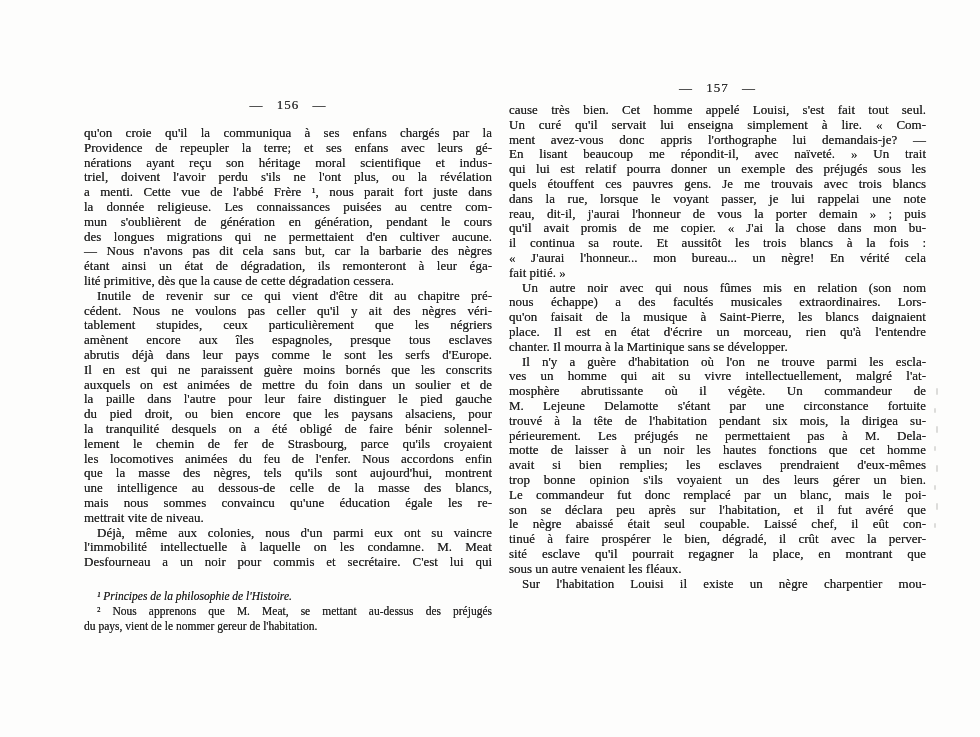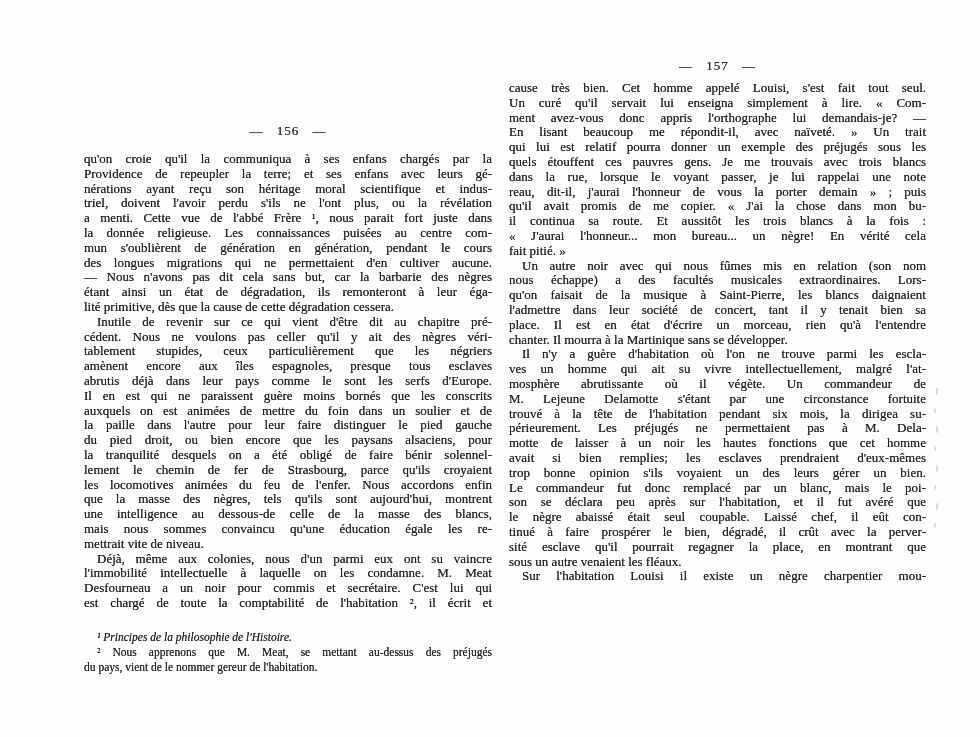--- a/index.html
+++ b/index.html
@@ -10,22 +10,22 @@
   }
   .scan {
     position: relative;
     width: 980px; height: 737px;
     background: #fdfdfc;
     font-family: "Liberation Serif", "DejaVu Serif", serif;
     color: #232323;
     text-shadow: 0 0 0.45px rgba(25,25,25,0.75);
   }
   .page { position: absolute; }
-  .page-left  { left: 84px;  top: 97px; width: 408px; margin-top: 26px; }
-  .page-right { left: 509px; top: 58px; width: 417px; }
+  .page-left  { left: 84px;  top: 97px; width: 408px; }
+  .page-right { left: 509px; top: 80px; width: 417px; }
   .page-header {
     text-align: center;
     font-size: 13px;
     letter-spacing: 1px;
     word-spacing: 9px;
     height: 15px; line-height: 15px;
     color: #2e2e2e;
   }
   .page-left  .page-header { margin-bottom: 14px; }
   .page-right .page-header { margin-bottom: 8px; }
@@ -98,21 +98,20 @@
           <div class="line">les locomotives animées du feu de l'enfer. Nous accordons enfin</div>
           <div class="line">que la masse des nègres, tels qu'ils sont aujourd'hui, montrent</div>
           <div class="line">une intelligence au dessous-de celle de la masse des blancs,</div>
           <div class="line">mais nous sommes convaincu qu'une éducation égale les re-</div>
           <div class="line last">mettrait vite de niveau.</div>
         </div>
         <div class="paragraph">
           <div class="line indent">Déjà, même aux colonies, nous d'un parmi eux ont su vaincre</div>
           <div class="line">l'immobilité intellectuelle à laquelle on les condamne. M. Meat</div>
           <div class="line">Desfourneau a un noir pour commis et secrétaire. C'est lui qui</div>
-          <div class="line">est chargé de toute la comptabilité de l'habitation ², il écrit et</div>
         </div>
       </div>
     <div class="footnotes">
         <div class="paragraph fn-italic">
           <div class="line indent last">¹ Principes de la philosophie de l'Histoire.</div>
         </div>
         <div class="paragraph">
           <div class="line indent">² Nous apprenons que M. Meat, se mettant au-dessus des préjugés</div>
           <div class="line last">du pays, vient de le nommer gereur de l'habitation.</div>
         </div>
@@ -133,21 +132,20 @@
           <div class="line">reau, dit-il, j'aurai l'honneur de vous la porter demain » ; puis</div>
           <div class="line">qu'il avait promis de me copier. « J'ai la chose dans mon bu-</div>
           <div class="line">il continua sa route. Et aussitôt les trois blancs à la fois :</div>
           <div class="line">« J'aurai l'honneur... mon bureau... un nègre! En vérité cela</div>
           <div class="line last">fait pitié. »</div>
         </div>
         <div class="paragraph">
           <div class="line indent">Un autre noir avec qui nous fûmes mis en relation (son nom</div>
           <div class="line">nous échappe) a des facultés musicales extraordinaires. Lors-</div>
           <div class="line">qu'on faisait de la musique à Saint-Pierre, les blancs daignaient</div>
-          <div class="line">l'admettre dans leur société de concert, tant il y tenait bien sa</div>
           <div class="line">place. Il est en état d'écrire un morceau, rien qu'à l'entendre</div>
           <div class="line last">chanter. Il mourra à la Martinique sans se développer.</div>
         </div>
         <div class="paragraph">
           <div class="line indent">Il n'y a guère d'habitation où l'on ne trouve parmi les escla-</div>
           <div class="line">ves un homme qui ait su vivre intellectuellement, malgré l'at-</div>
           <div class="line">mosphère abrutissante où il végète. Un commandeur de</div>
           <div class="line">M. Lejeune Delamotte s'étant par une circonstance fortuite</div>
           <div class="line">trouvé à la tête de l'habitation pendant six mois, la dirigea su-</div>
           <div class="line">périeurement. Les préjugés ne permettaient pas à M. Dela-</div>

